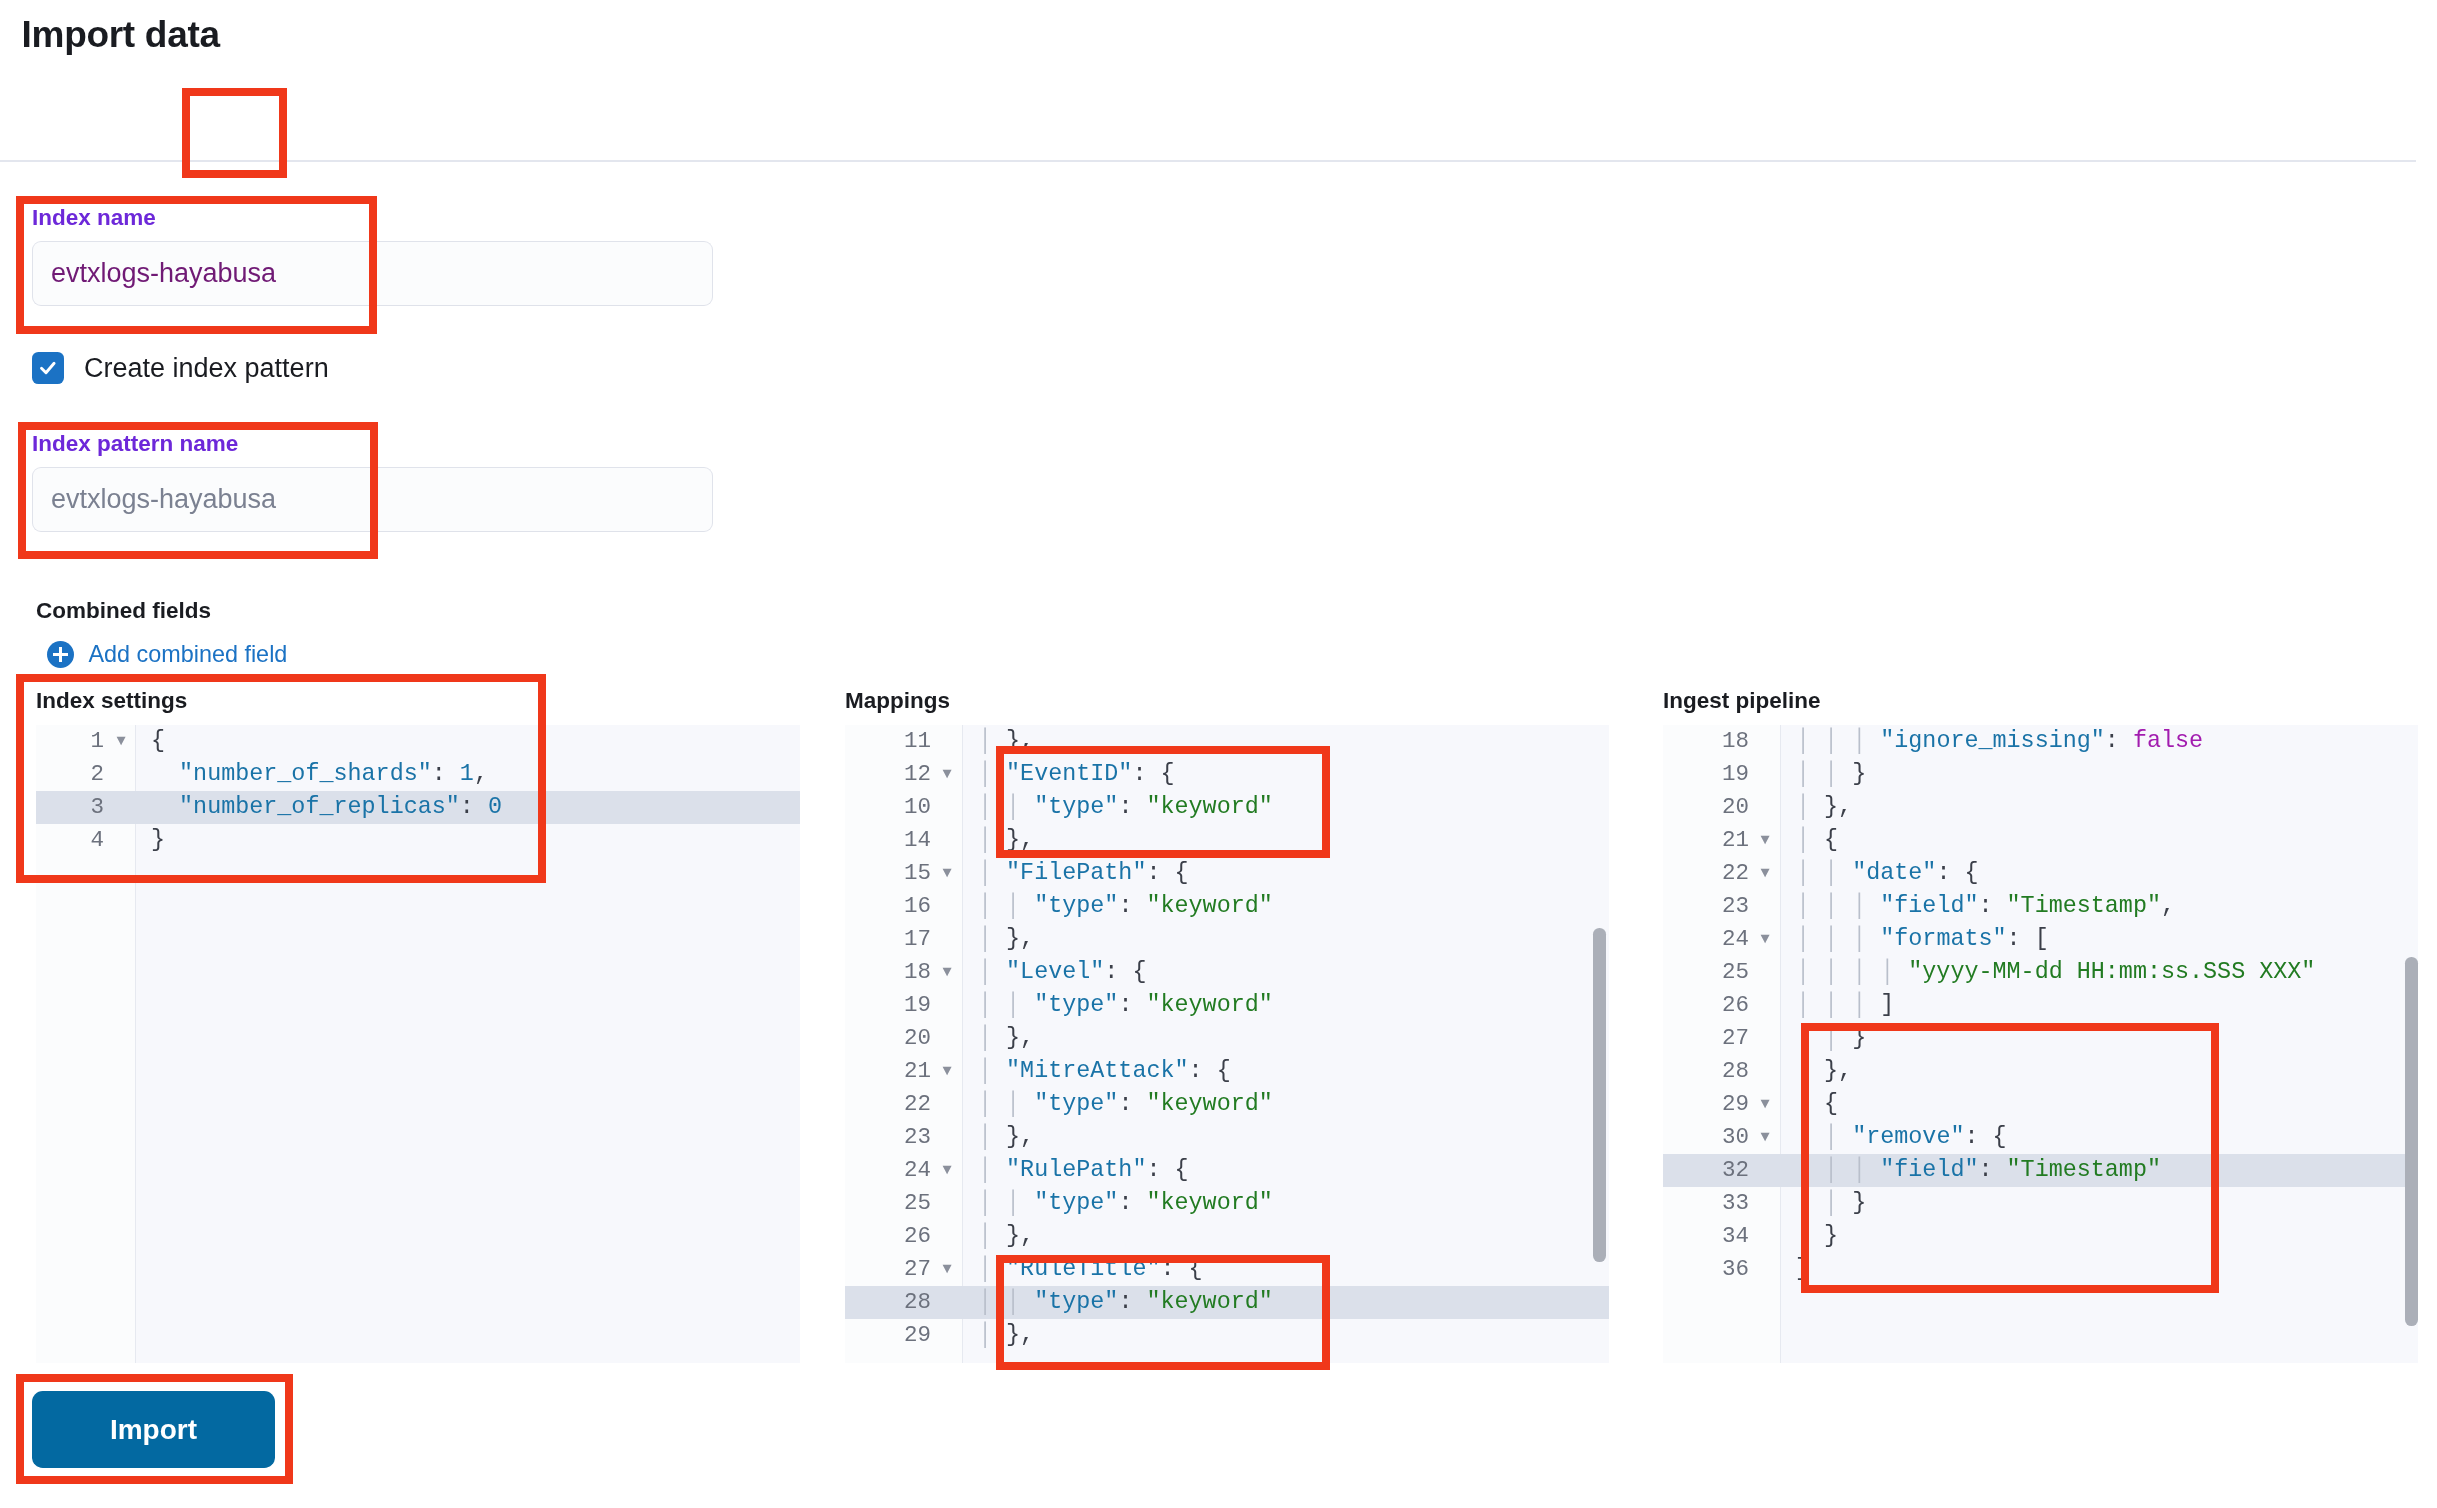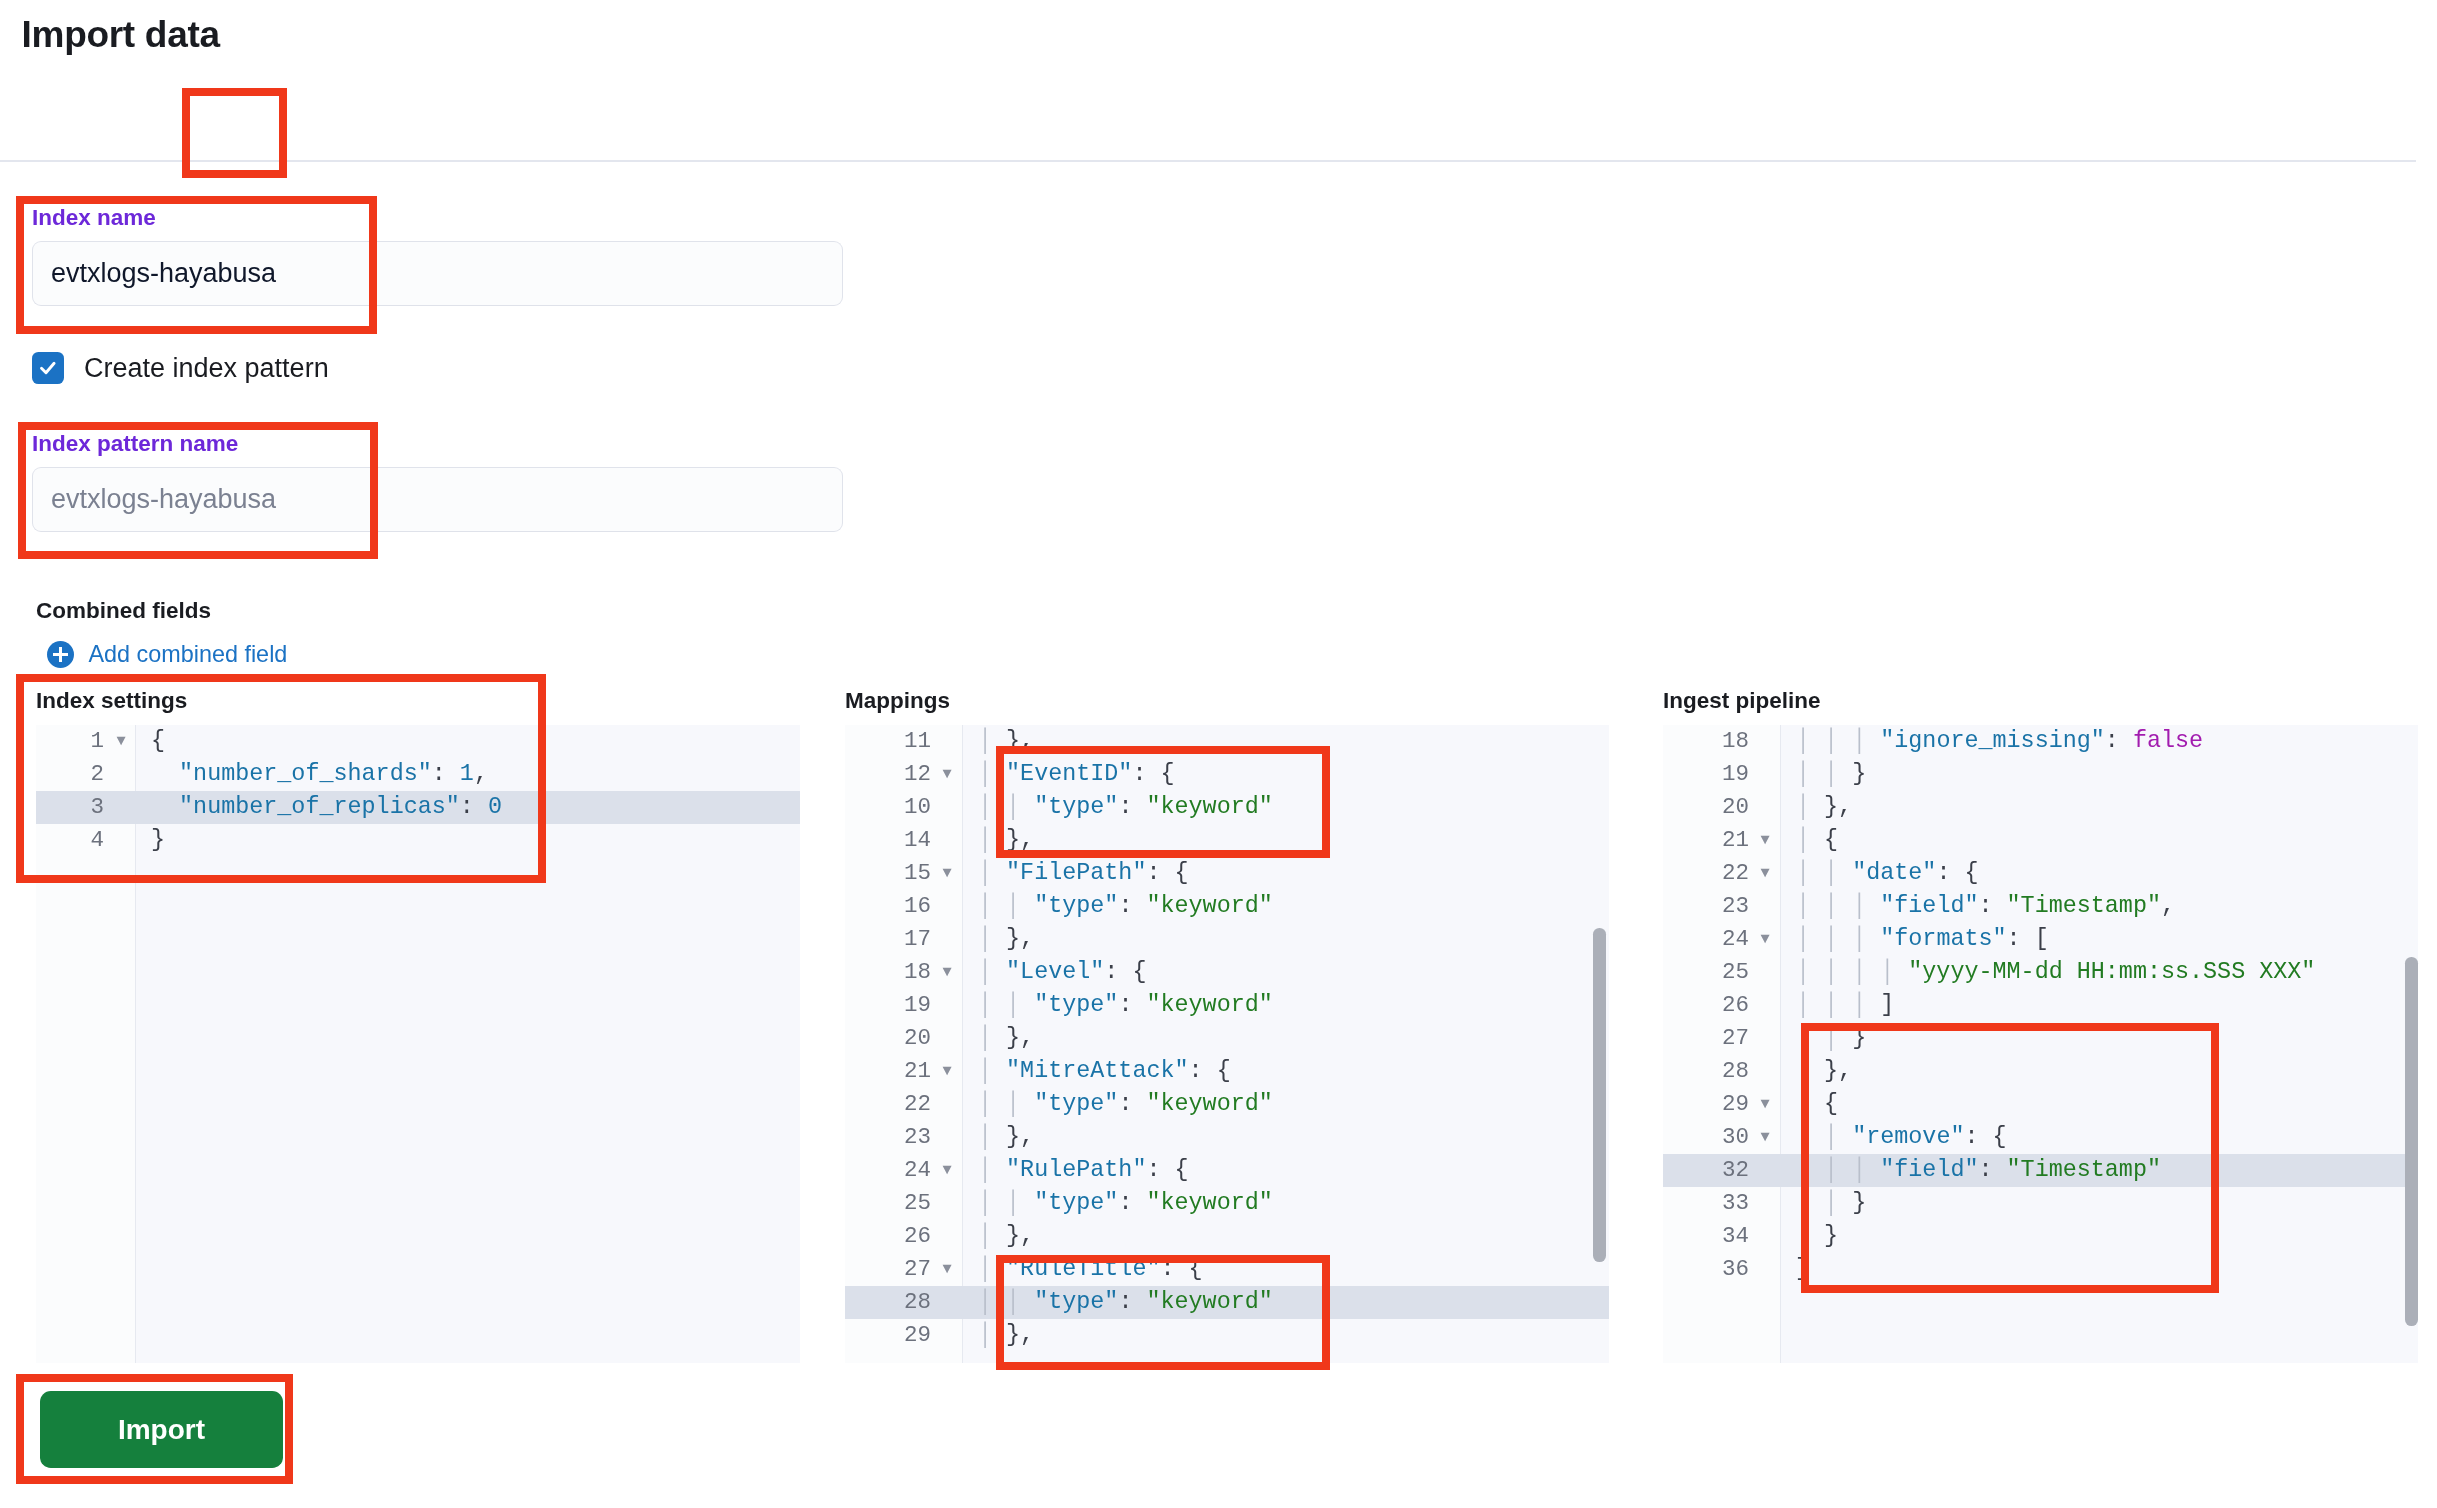--- a/index.html
+++ b/index.html
@@ -35,24 +35,24 @@
   .tab-underline {
     position:absolute; left:0; top:160px; width:2416px; height:1.8px; background:#e3e6ee;
   }
 
   
   .field-label {
     position:absolute; font-size:22.5px; font-weight:700; color:#6d28d9;
   }
   .text-input {
     position:absolute;
-    width:811px; height:65px;
+    width:681px; height:65px;
     background:#fbfcfd; border:0.9px solid #e0e3eb; border-bottom:1.8px solid #dfe2ea;
     border-radius:9px;
-    font-size:27px; color:#0f172a;
+    font-size:27px; color:#701a75;
     padding: 12px 18px;
     font-family:"Liberation Sans", sans-serif;
     outline:none;
   }
   .text-input::placeholder { color:#7b8191; }
 
   
   .cb-row { position:absolute; left:32px; top:352px; display:flex; align-items:center; }
   .cb-box {
     width:32px; height:32px; border-radius:6.3px; background:#1b72c4;
@@ -106,23 +106,23 @@
   .tok-pun  { color:#3b3f49; }
   .tok-guide{ color:#b9bfcb; }
 
   
   .vscroll {
     position:absolute; width:12.6px; border-radius:6.3px; background:#abafb8;
   }
 
   
   .import-btn {
-    position:absolute; left:40px; top:1391px;
+    position:absolute; left:32px; top:1391px;
     width:243px; height:77px; border:none; border-radius:10.8px;
-    background:#15803d; color:#fff; font-size:28px; font-weight:700;
+    background:#0369a1; color:#fff; font-size:28px; font-weight:700;
     cursor:pointer; font-family:"Liberation Sans", sans-serif;
   }
 
   
   .redbox {
     position:absolute; border:8px solid #f0381a; pointer-events:none;
     z-index:50;
   }
 </style>
 </head>

